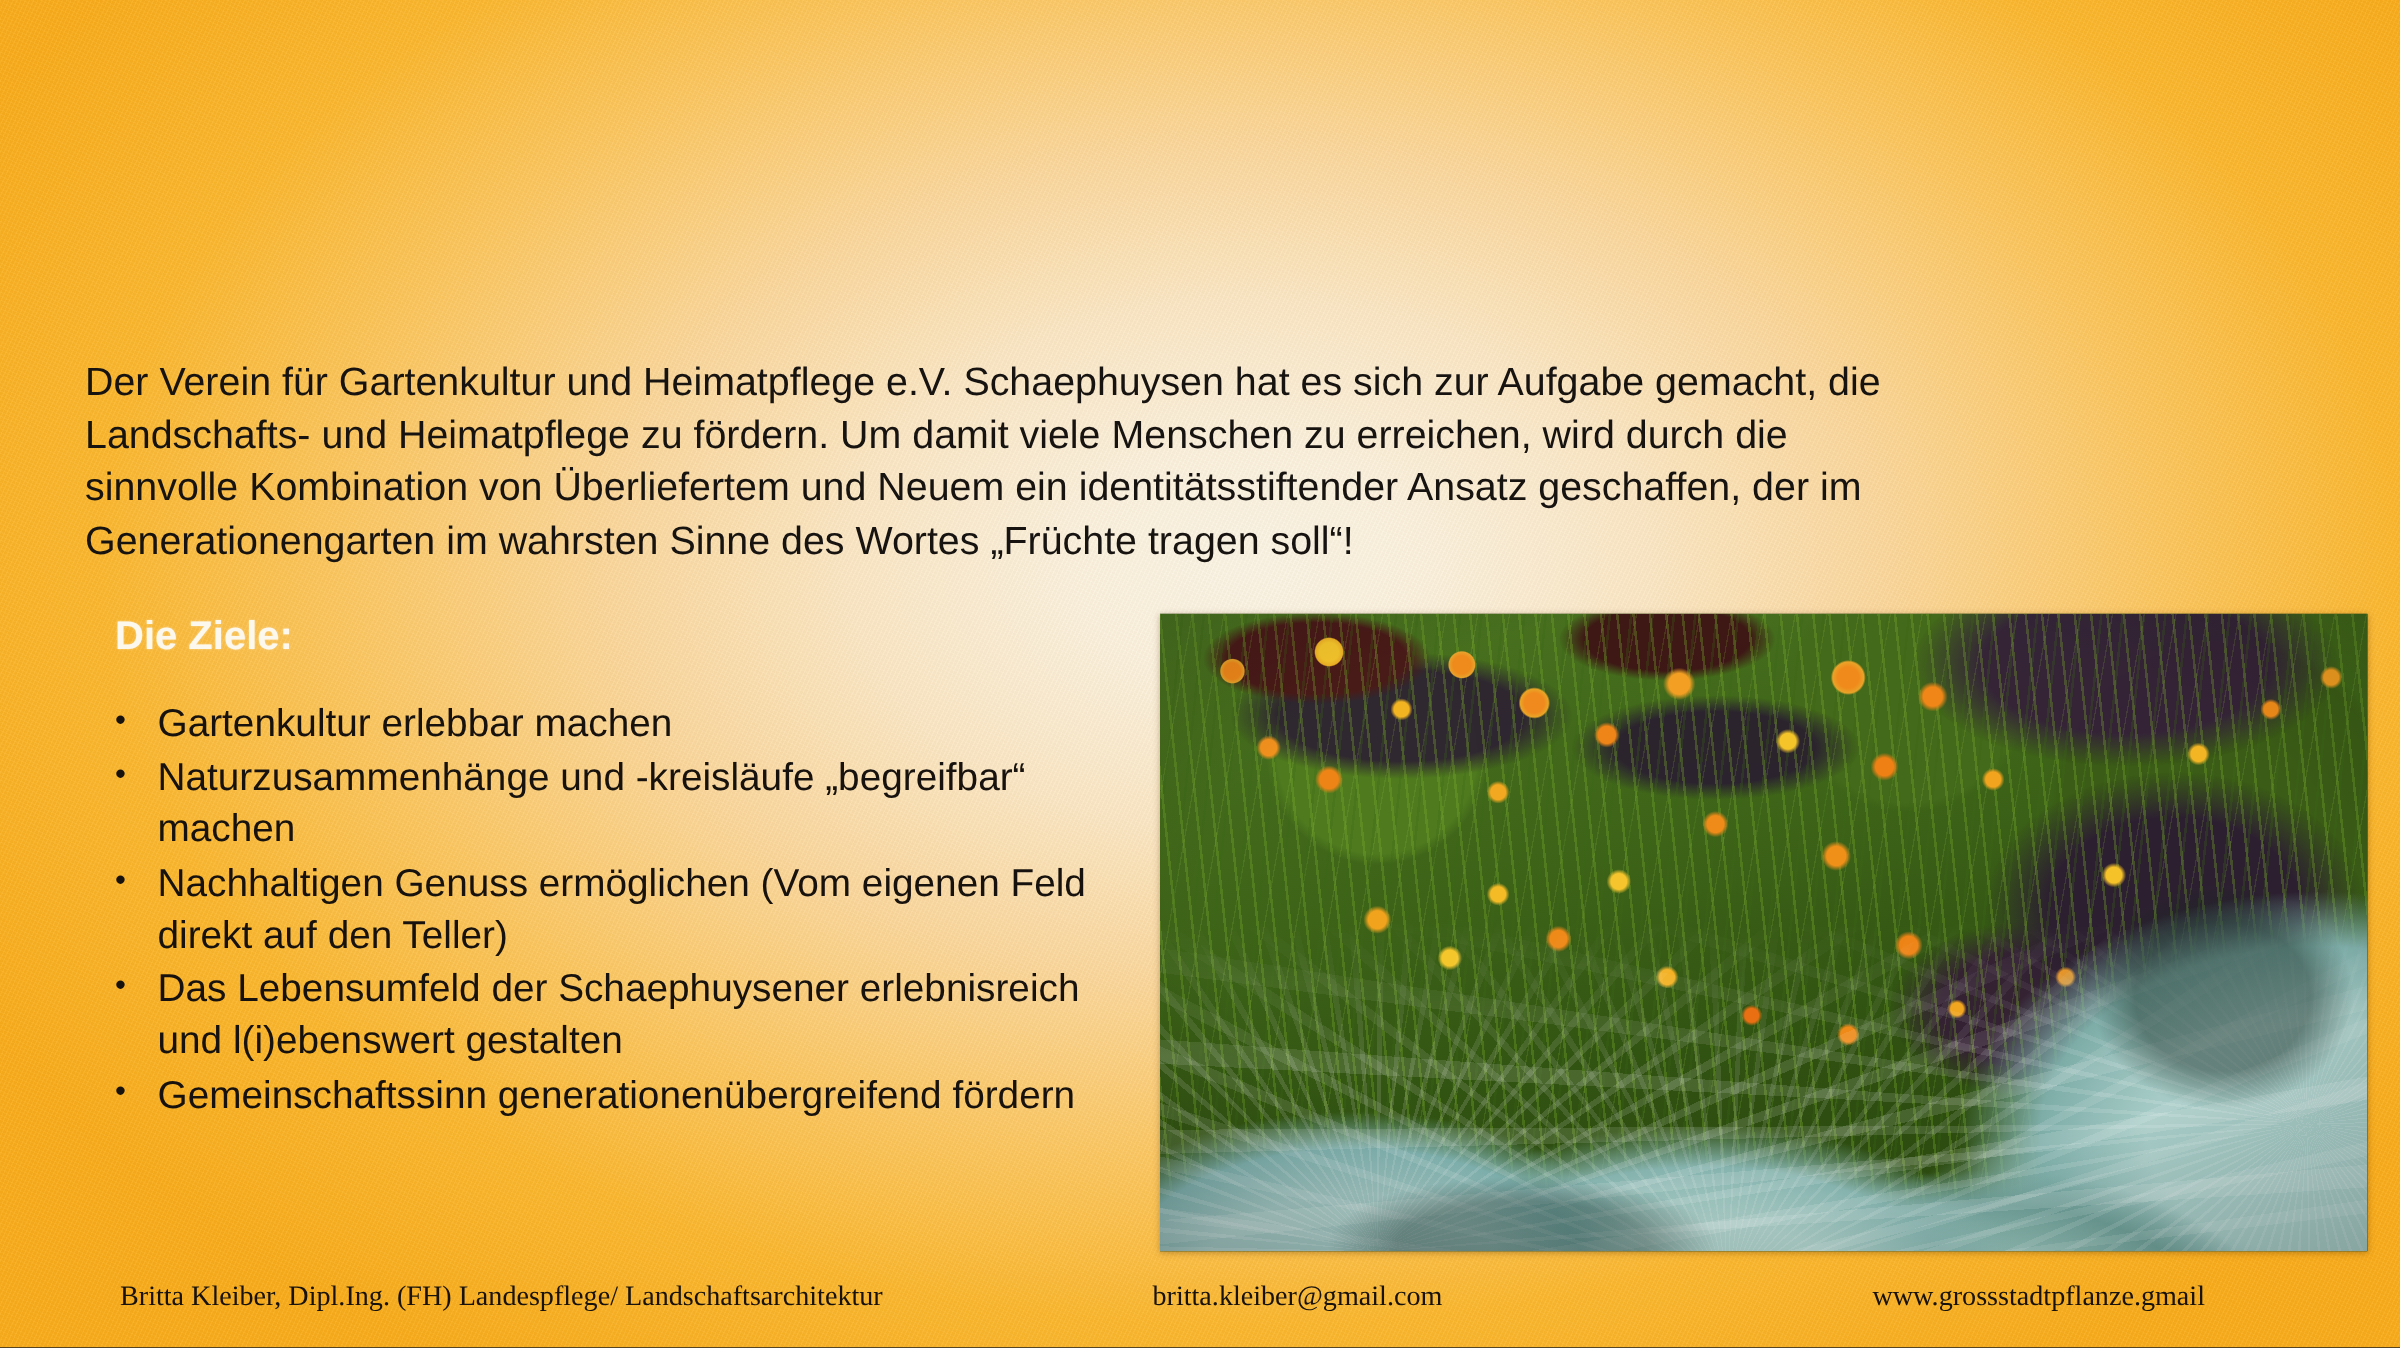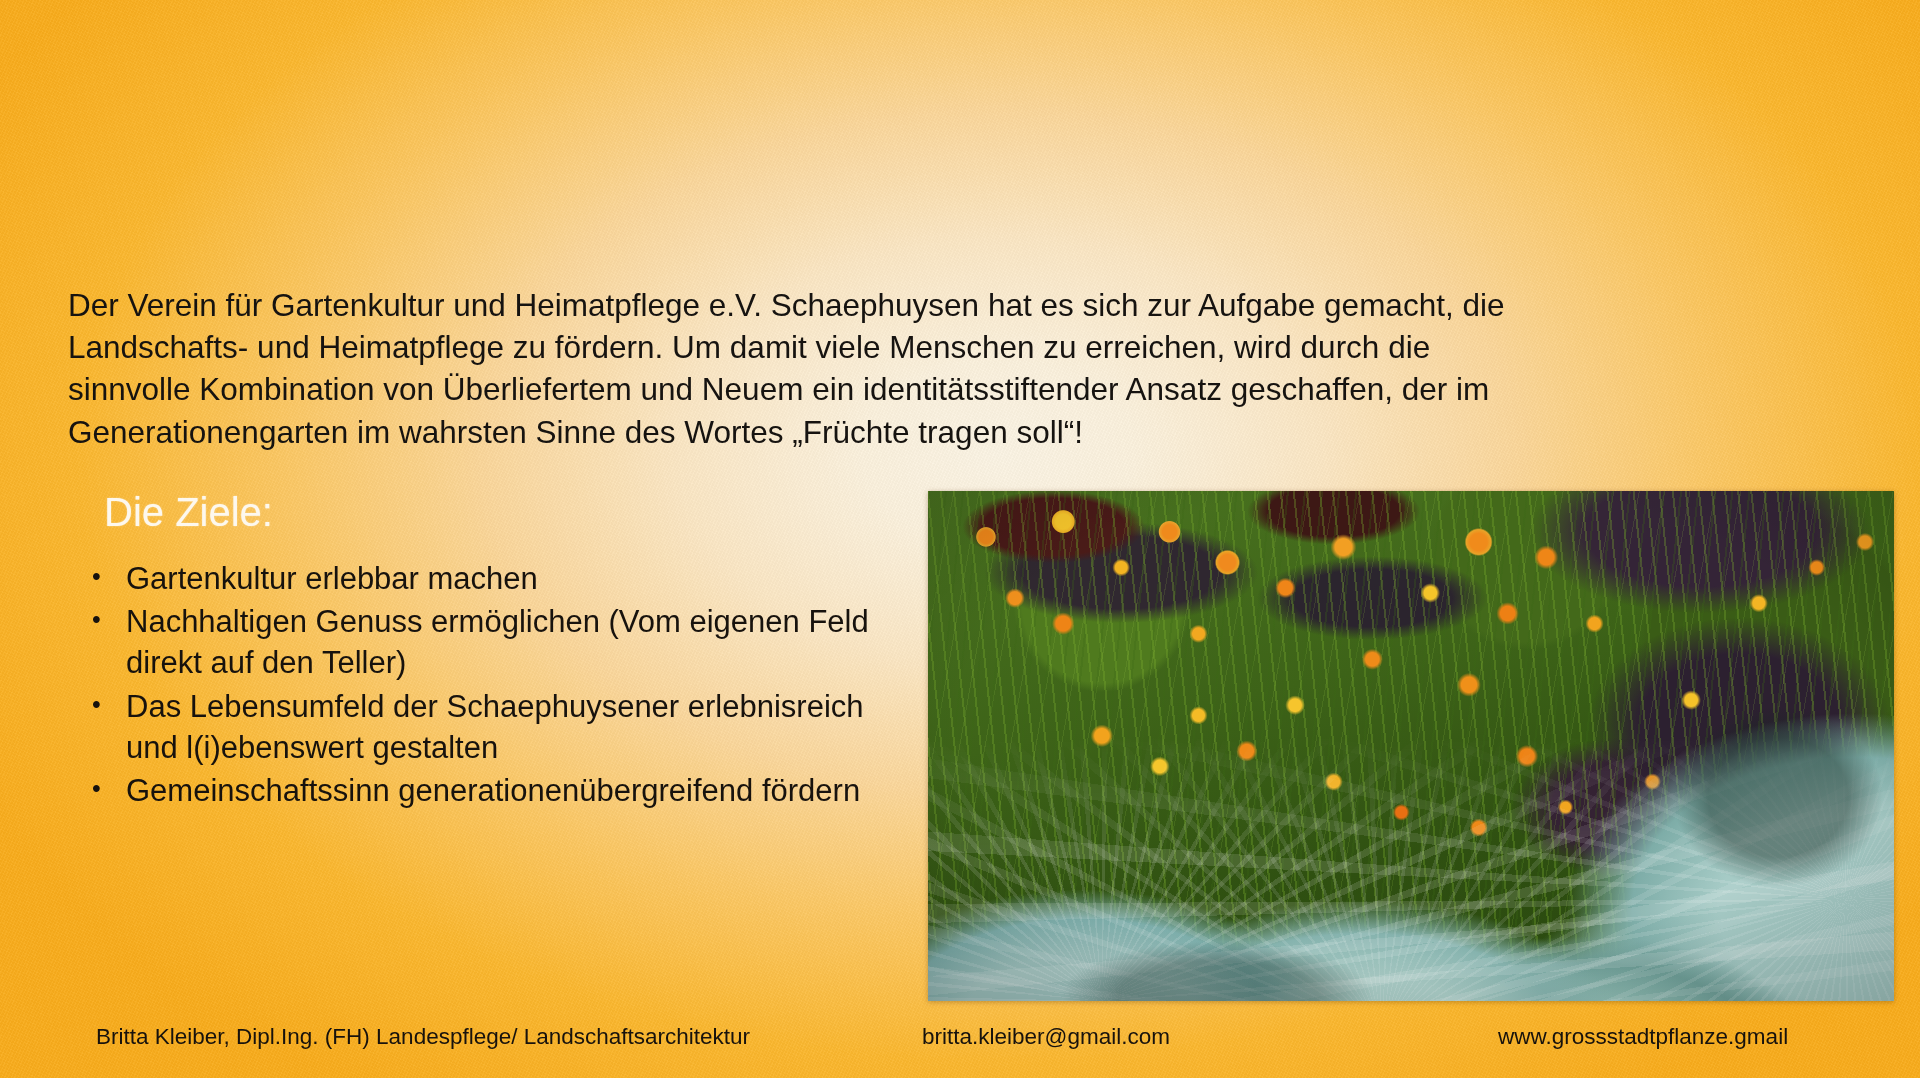--- a/index.html
+++ b/index.html
@@ -60,23 +60,23 @@
     font-size: 31.5px;
     line-height: 1.345;
     color: #161310;
     font-weight: 400;
     z-index: 3;
   }
 
   .goals-heading {
     position: absolute;
     top: 490px;
-    left: 104px;
-    font-size: 40px;
-    font-weight: normal;
+    left: 92px;
+    font-size: 32px;
+    font-weight: bold;
     color: #fdf8ee;
     text-shadow: 0 0 2px rgba(255,255,255,.45);
     z-index: 3;
   }
 
   .goals-list {
     position: absolute;
     top: 558px;
     left: 78px;
     width: 840px;
@@ -212,37 +212,39 @@
       radial-gradient(ellipse 820px 430px at 50% 45%, transparent 55%, rgba(0,0,0,.26) 100%);
   }
 
   
   .footer { position: absolute; left: 0; bottom: 14px; width: 1920px; height: 40px; z-index: 3; }
   .footer span {
     position: absolute;
     font-size: 22.5px;
     color: #17120d;
     white-space: nowrap;
+    font-family: Liberation Serif, serif;
   }
   .f-author { left: 96px;  top: 0; }
   .f-email  { left: 922px; top: 0; }
   .f-web    { left: 1498px; top: 0; }
 </style>
 </head>
 <body>
 
 <div class="slide">
 
 
   <p class="intro">Der Verein für Gartenkultur und Heimatpflege e.V. Schaephuysen hat es sich zur Aufgabe gemacht, die Landschafts- und Heimatpflege zu fördern. Um damit viele Menschen zu erreichen, wird durch die sinnvolle Kombination von Überliefertem und Neuem ein identitätsstiftender Ansatz geschaffen, der im Generationengarten im wahrsten Sinne des Wortes „Früchte tragen soll“!</p>
 
   <div class="goals-heading">Die Ziele:</div>
 
   <ul class="goals-list">
     <li>Gartenkultur erlebbar machen</li>
+    <li>Naturzusammenhänge und -kreisläufe „begreifbar“ machen</li>
     <li>Nachhaltigen Genuss ermöglichen (Vom eigenen Feld direkt auf den Teller)</li>
     <li>Das Lebensumfeld der Schaephuysener erlebnisreich und l(i)ebenswert gestalten</li>
     <li>Gemeinschaftssinn generationenübergreifend fördern</li>
   </ul>
 
   <div class="photo" title="Gemüsebeet mit orangefarbenen Ringelblumen und blaugrünem Kohl">
     <div class="layer l-base"></div>
     <div class="layer l-purple"></div>
     <div class="layer l-stems"></div>
     <div class="layer l-flowers"></div>

